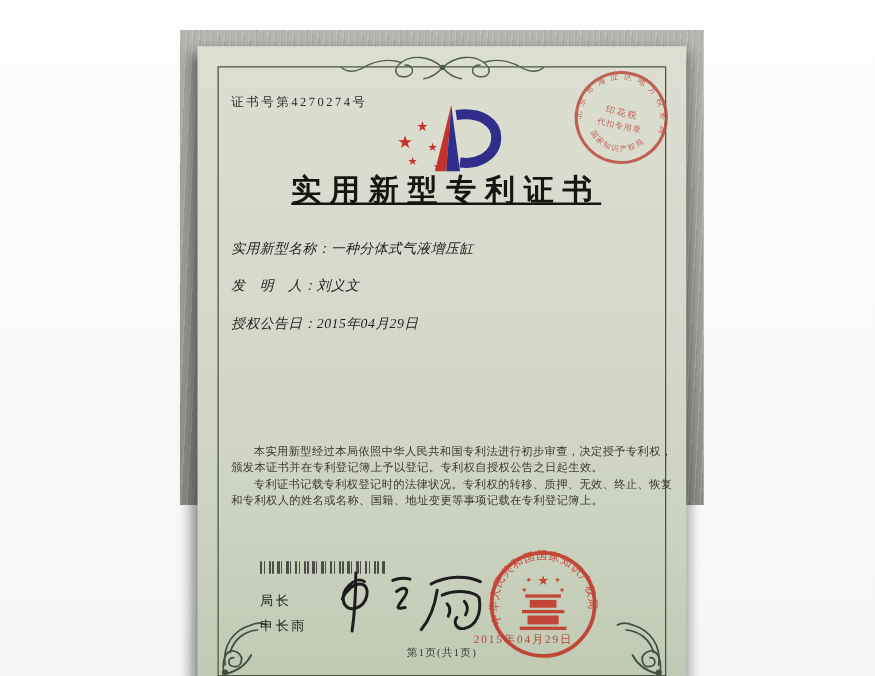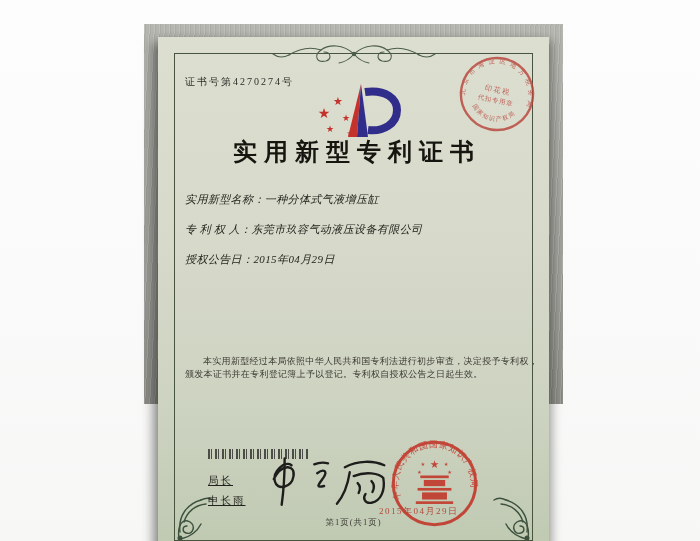--- a/index.html
+++ b/index.html
@@ -31,41 +31,41 @@
   .corner.br{right:17px;transform:scaleX(-1);}
 
   .cert-no{position:absolute;left:27px;top:38px;font-size:10px;letter-spacing:2px;color:#2e2e29;}
 
   .tax-stamp{position:absolute;left:299px;top:17px;width:80px;height:80px;transform:rotate(12deg);opacity:.82;}
 
   .logo{position:absolute;left:50%;top:43px;transform:translateX(-50%);width:100px;height:60px;}
 
   .title{
     position:absolute;left:0;right:0;top:99px;text-align:center;
-    font-size:24px;font-weight:bold;letter-spacing:7px;text-indent:7px;color:#16150f;
+    font-size:24px;font-weight:bold;letter-spacing:7px;text-indent:7px;color:#16150f;text-decoration:underline;
   }
 
   .fields{position:absolute;left:27px;right:22px;top:155px;font-style:italic;}
   .fields .row{margin-bottom:16px;font-size:11px;line-height:14px;color:#26261f;letter-spacing:.4px;white-space:nowrap;}
   .fields .lbl{color:#26261f;}
   .fields .val{color:#1f1f19;}
 
   .paras{position:absolute;left:27px;right:11px;top:318px;}
   .paras p{margin:0;font-size:9px;line-height:13.1px;text-align:justify;text-indent:2em;color:#3a3a30;letter-spacing:.3px;}
 
   .barcode{
     position:absolute;left:50px;top:412px;width:100px;height:10px;opacity:.8;
     background:repeating-linear-gradient(90deg,
       #2c2c2a 0 2px, transparent 2px 3px,
       #2c2c2a 3px 4px, transparent 4px 7px,
       #2c2c2a 7px 9px, transparent 9px 10px,
       #2c2c2a 10px 11px, transparent 11px 14px);
   }
 
-  .director{position:absolute;left:50px;top:437px;font-size:10.5px;color:#23231d;letter-spacing:2px;text-decoration:underline;}
+  .director{position:absolute;left:50px;top:437px;font-size:10.5px;color:#23231d;letter-spacing:2px;}
   .director div{margin-bottom:6px;}
 
   .signature{position:absolute;left:100px;top:413px;width:148px;height:72px;}
 
   .seal-date{position:absolute;left:221px;top:468px;font-size:9px;color:#b13a2d;letter-spacing:1.5px;opacity:.9;white-space:nowrap;}
   .seal{position:absolute;left:232px;top:402px;width:89px;height:89px;opacity:.92;}
 
   .page-footer{position:absolute;left:0;right:0;top:480px;text-align:center;font-size:8.5px;letter-spacing:1px;color:#3c3c33;}
 </style>
 </head>
@@ -139,29 +139,30 @@
       <polygon points="57,4 64,57 53,57" fill="#312e8b"></polygon>
     </svg>
 
     <div class="title">实用新型专利证书</div>
 
     <div class="fields">
       <div class="row">
         <span class="lbl">实用新型名称：</span><span class="val">一种分体式气液增压缸</span>
       </div>
       <div class="row">
-        <span class="lbl">专 利 权 人：</span><span class="val">东莞市玖容气动液压设备有限公司</span>
+        <span class="lbl">发　明　人：</span><span class="val">刘义文</span>
       </div>
       <div class="row">
         <span class="lbl">授权公告日：</span><span class="val">2015年04月29日</span>
       </div>
     </div>
 
     <div class="paras">
       <p>本实用新型经过本局依照中华人民共和国专利法进行初步审查，决定授予专利权，颁发本证书并在专利登记簿上予以登记。专利权自授权公告之日起生效。</p>
+      <p>专利证书记载专利权登记时的法律状况。专利权的转移、质押、无效、终止、恢复和专利权人的姓名或名称、国籍、地址变更等事项记载在专利登记簿上。</p>
     </div>
 
     <div class="barcode"></div>
 
     <div class="director">
       <div>局长</div>
       <div>申长雨</div>
     </div>
 
     <svg class="signature" viewBox="0 0 150 70">

